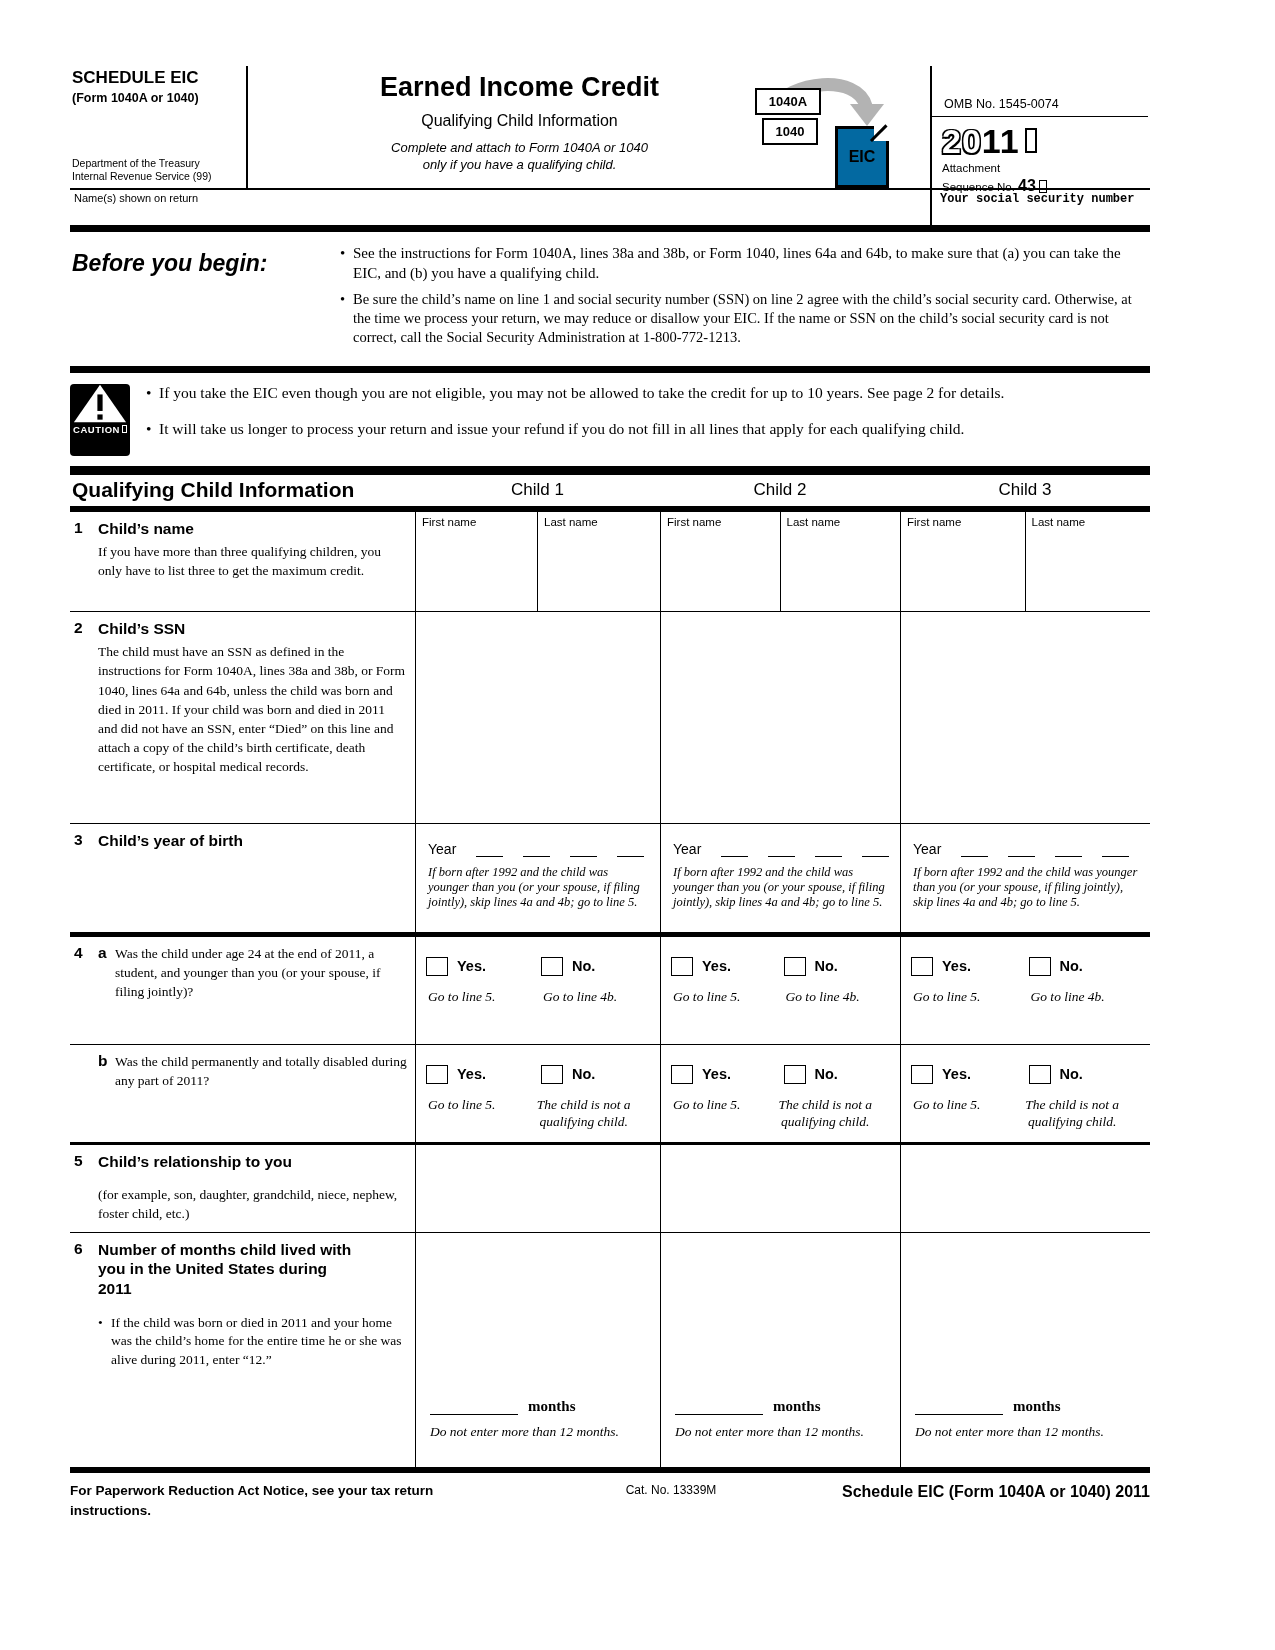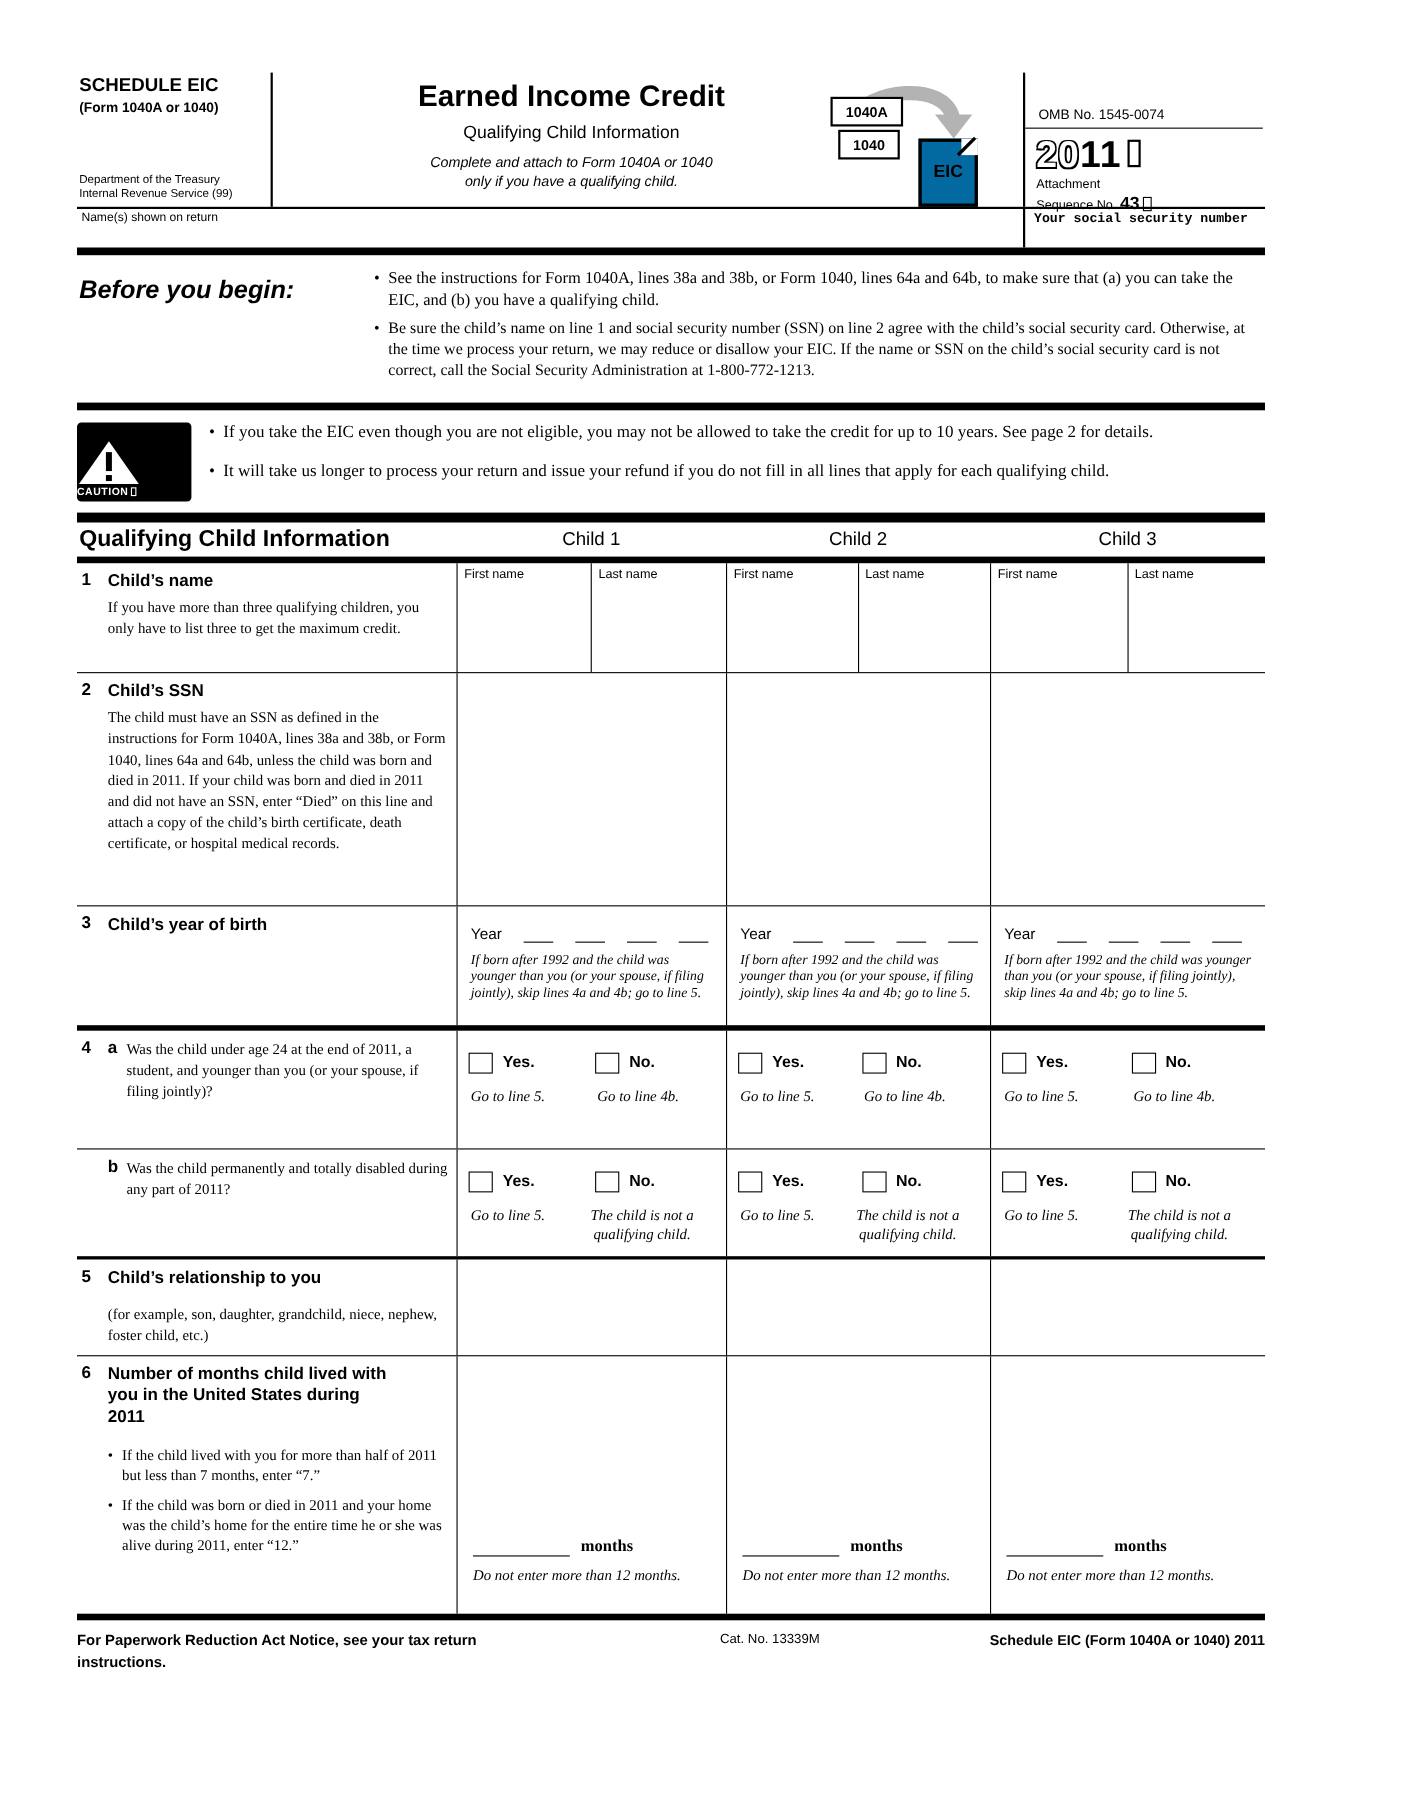--- a/index.html
+++ b/index.html
@@ -60,23 +60,23 @@
   .begin { display:flex; padding:12px 0 12px 2px; min-height:124px; }
   .begin-title { width:268px; font-family:"Liberation Sans",sans-serif; font-weight:bold;
                  font-style:italic; font-size:23px; padding-top:6px; }
   .begin-body { flex:1; }
   .bullet { display:flex; margin-bottom:6px; font-size:15px; line-height:1.33; }
   .bullet::before { content:"•"; width:13px; flex-shrink:0; }
   .bullet.sm { font-size:14.5px; }
 
   
   .caution { display:flex; align-items:flex-start; padding:8px 0 10px; min-height:92px; }
-  .c-icon { width:104px; height:72px; background:#000; border-radius:4px; margin-top:3px;
-            display:flex; flex-direction:column; align-items:flex-start; justify-content:flex-end;
-            padding-bottom:3px; flex-shrink:0; }
+  .c-icon { width:60px; height:72px; background:#000; border-radius:4px; margin-top:3px;
+            display:flex; flex-direction:column; align-items:center; justify-content:flex-end;
+            padding-bottom:21px; flex-shrink:0; }
   .c-word { color:#fff; font-family:"Liberation Sans",sans-serif; font-weight:bold;
             font-size:9.5px; letter-spacing:0.5px; display:flex; align-items:center; gap:2px; }
   .c-glyphbox { display:inline-block; width:5px; height:8px; border:1px solid #fff; }
   .c-body { flex:1; padding-left:16px; padding-top:2px; }
   .c-body .bullet { margin-bottom:16px; font-size:15.5px; }
 
   
   .qtable { border-top:9px solid #000; }
   .band { display:grid; grid-template-columns:345px 245px 240px 250px; border-bottom:6px solid #000;
           height:37px; align-items:center; font-family:"Liberation Sans",sans-serif; }
@@ -127,21 +127,21 @@
   .mcell { display:flex; flex-direction:column; justify-content:flex-end; padding:0 8px 26px 14px; }
   .mline { display:flex; align-items:flex-end; gap:10px; }
   .mblank { width:88px; border-bottom:1.3px solid #000; height:17px; }
   .mlbl { font-weight:bold; font-size:15px; }
   .mnote { font-style:italic; font-size:13.5px; line-height:1.35; margin-top:8px; }
 
   
   .foot { display:flex; align-items:flex-start; margin-top:8px; font-family:"Liberation Sans",sans-serif; }
   .f-left { width:430px; font-weight:bold; font-size:13.5px; line-height:1.5; }
   .f-cat { flex:1; text-align:center; font-size:12px; padding-top:2px; }
-  .f-right { font-weight:bold; font-size:13px; padding-top:2px; }
+  .f-right { font-weight:bold; font-size:16px; padding-top:2px; }
 </style>
 </head>
 <body>
 
 <div class="sheet">
 
   <header class="hdr">
     <div class="hdr-left">
       <div class="h-sched">SCHEDULE EIC</div>
       <div class="h-formref">(Form 1040A or 1040)</div>
@@ -450,23 +450,20 @@
       <div class="ccell"></div>
     </div>
 
     <div class="trow r6">
       <div class="dcell">
         <span class="lnum">6</span>
         <div class="dbody">
           <div class="ltitle">Number of months child lived with you in the United States during 2011</div>
           <div class="dbullets">
             <div class="bullet">
-                <span>If the child lived with you for more than half of 2011 but less than 7 months, enter “7.”</span>
-              </div>
-            <div class="bullet">
                 <span>If the child was born or died in 2011 and your home was the child’s home for the entire time he or she was alive during 2011, enter “12.”</span>
               </div>
           </div>
         </div>
       </div>
       <div class="ccell mcell">
         <div class="mline">
           <span class="mblank"></span>
           <span class="mlbl">months</span>
         </div>

